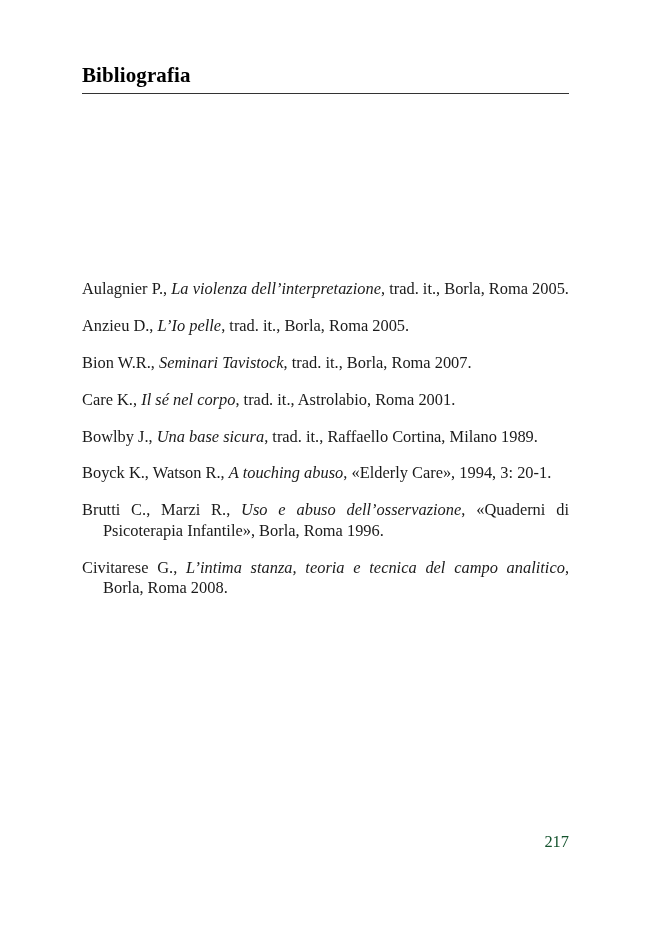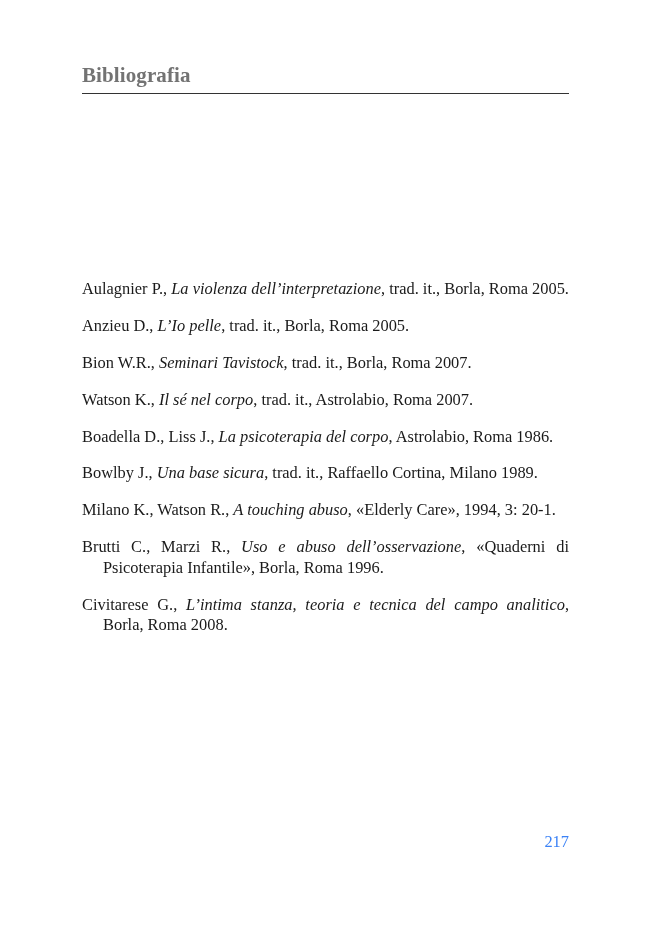--- a/index.html
+++ b/index.html
@@ -22,21 +22,21 @@
       width: 486px;
       height: 928px;
     }
     .heading {
       position: absolute;
       left: 0;
       top: 63px;
       font-weight: bold;
       font-size: 21px;
       line-height: 24px;
-      color: #737373;
+      color: #000000;
       letter-spacing: 0.1px;
     }
     .rule {
       position: absolute;
       left: 0;
       top: 93px;
       width: 487px;
       height: 0;
       border-top: 1.3px solid #333;
     }
@@ -54,36 +54,35 @@
       text-indent: -21px;
       margin-bottom: 9.6px;
     }
     .entry i { font-style: italic; }
     .page-number {
       position: absolute;
       right: -1px;
       top: 832px;
       font-size: 16.4px;
       line-height: 20px;
-      color: #3b82f6;
+      color: #14532d;
     }
   </style>
 </head>
 <body>
 
 <div class="page">
   <div class="heading">Bibliografia</div>
   <div class="rule"></div>
 
   <div class="entries">
     <p class="entry" style="margin-top:0"><span>Aulagnier P., </span><i>La violenza dell’interpretazione</i><span>, trad. it., Borla, Roma 2005.</span></p>
     <p class="entry"><span>Anzieu D., </span><i>L’Io pelle</i><span>, trad. it., Borla, Roma 2005.</span></p>
     <p class="entry"><span>Bion W.R., </span><i>Seminari Tavistock</i><span>, trad. it., Borla, Roma 2007.</span></p>
-    <p class="entry"><span>Watson K., </span><i>Il sé nel corpo</i><span>, trad. it., Astrolabio, Roma 2007.</span></p>
-    <p class="entry"><span>Boadella D., Liss J., </span><i>La psicoterapia del corpo</i><span>, Astrolabio, Roma 1986.</span></p>
+    <p class="entry"><span>Care K., </span><i>Il sé nel corpo</i><span>, trad. it., Astrolabio, Roma 2001.</span></p>
     <p class="entry"><span>Bowlby J., </span><i>Una base sicura</i><span>, trad. it., Raffaello Cortina, Milano 1989.</span></p>
-    <p class="entry"><span>Milano K., Watson R., </span><i>A touching abuso</i><span>, «Elderly Care», 1994, 3: 20-1.</span></p>
+    <p class="entry"><span>Boyck K., Watson R., </span><i>A touching abuso</i><span>, «Elderly Care», 1994, 3: 20-1.</span></p>
     <p class="entry"><span>Brutti C., Marzi R., </span><i>Uso e abuso dell’osservazione</i><span>, «Quaderni di Psicoterapia Infantile», Borla, Roma 1996.</span></p>
     <p class="entry"><span>Civitarese G., </span><i>L’intima stanza, teoria e tecnica del campo analitico</i><span>, Borla, Roma 2008.</span></p>
   </div>
 
   <div class="page-number">217</div>
 </div>
 
 </body></html>

